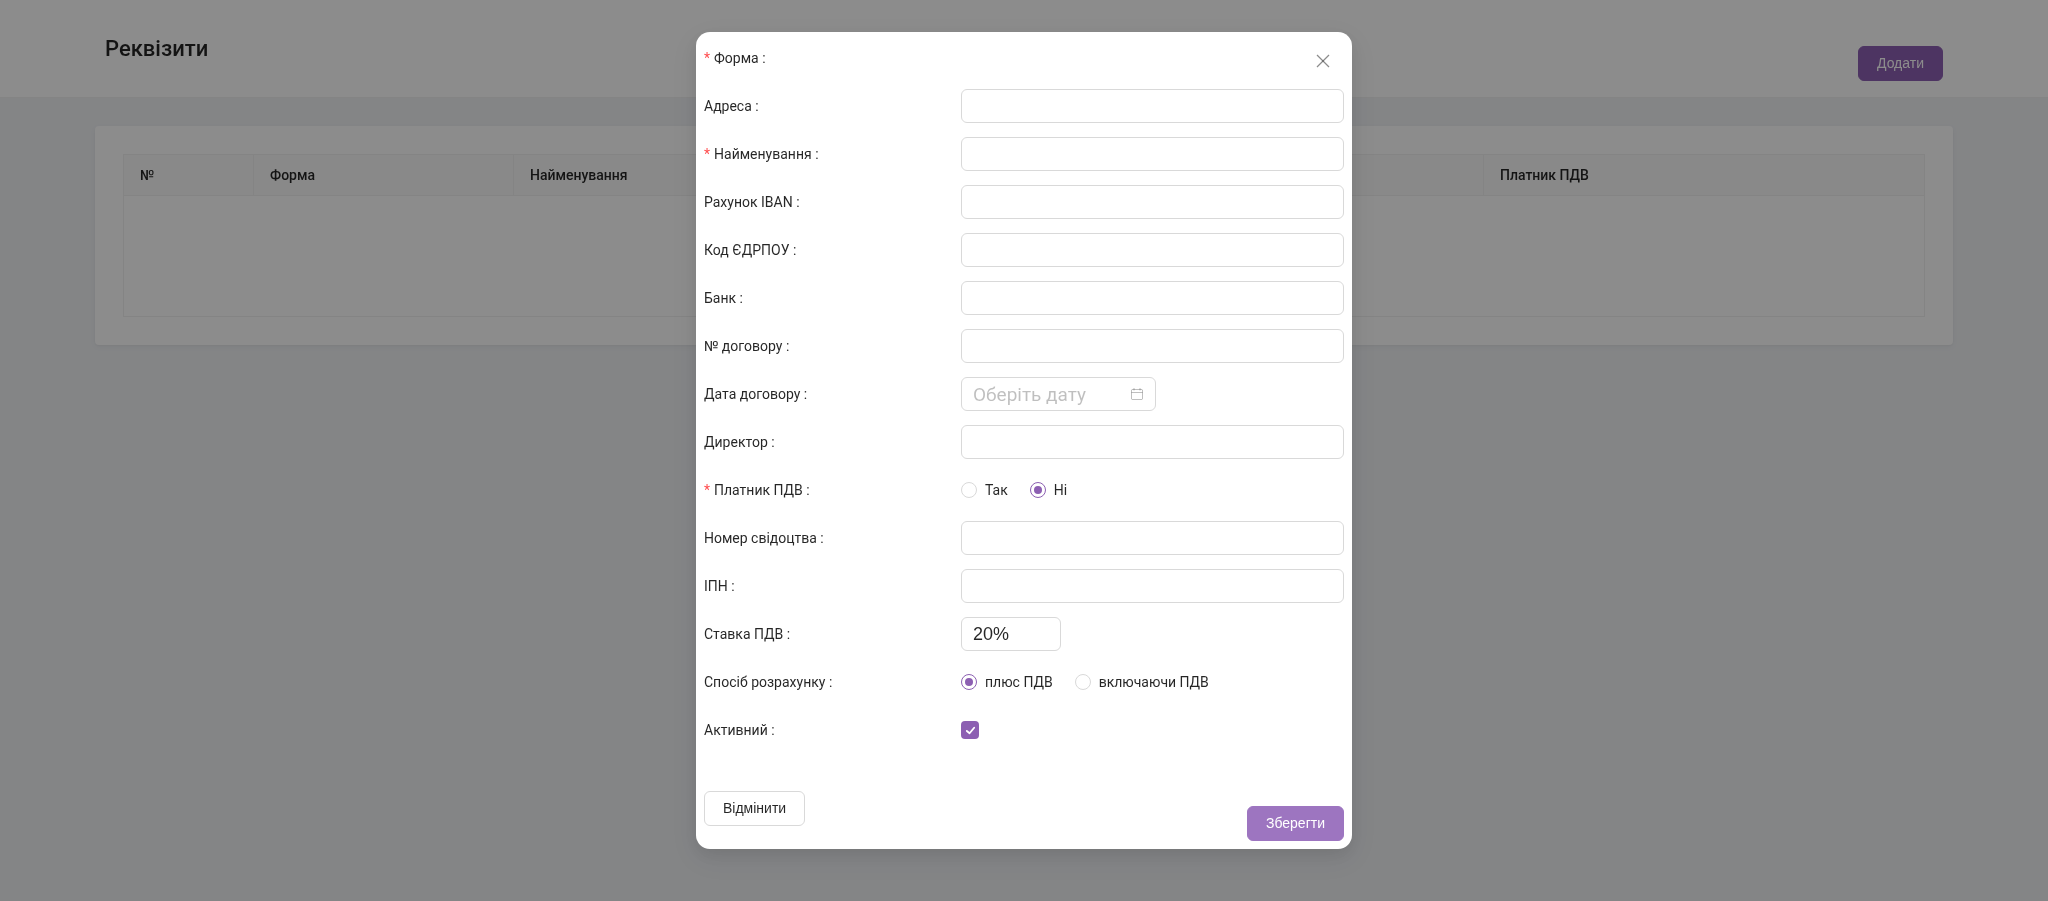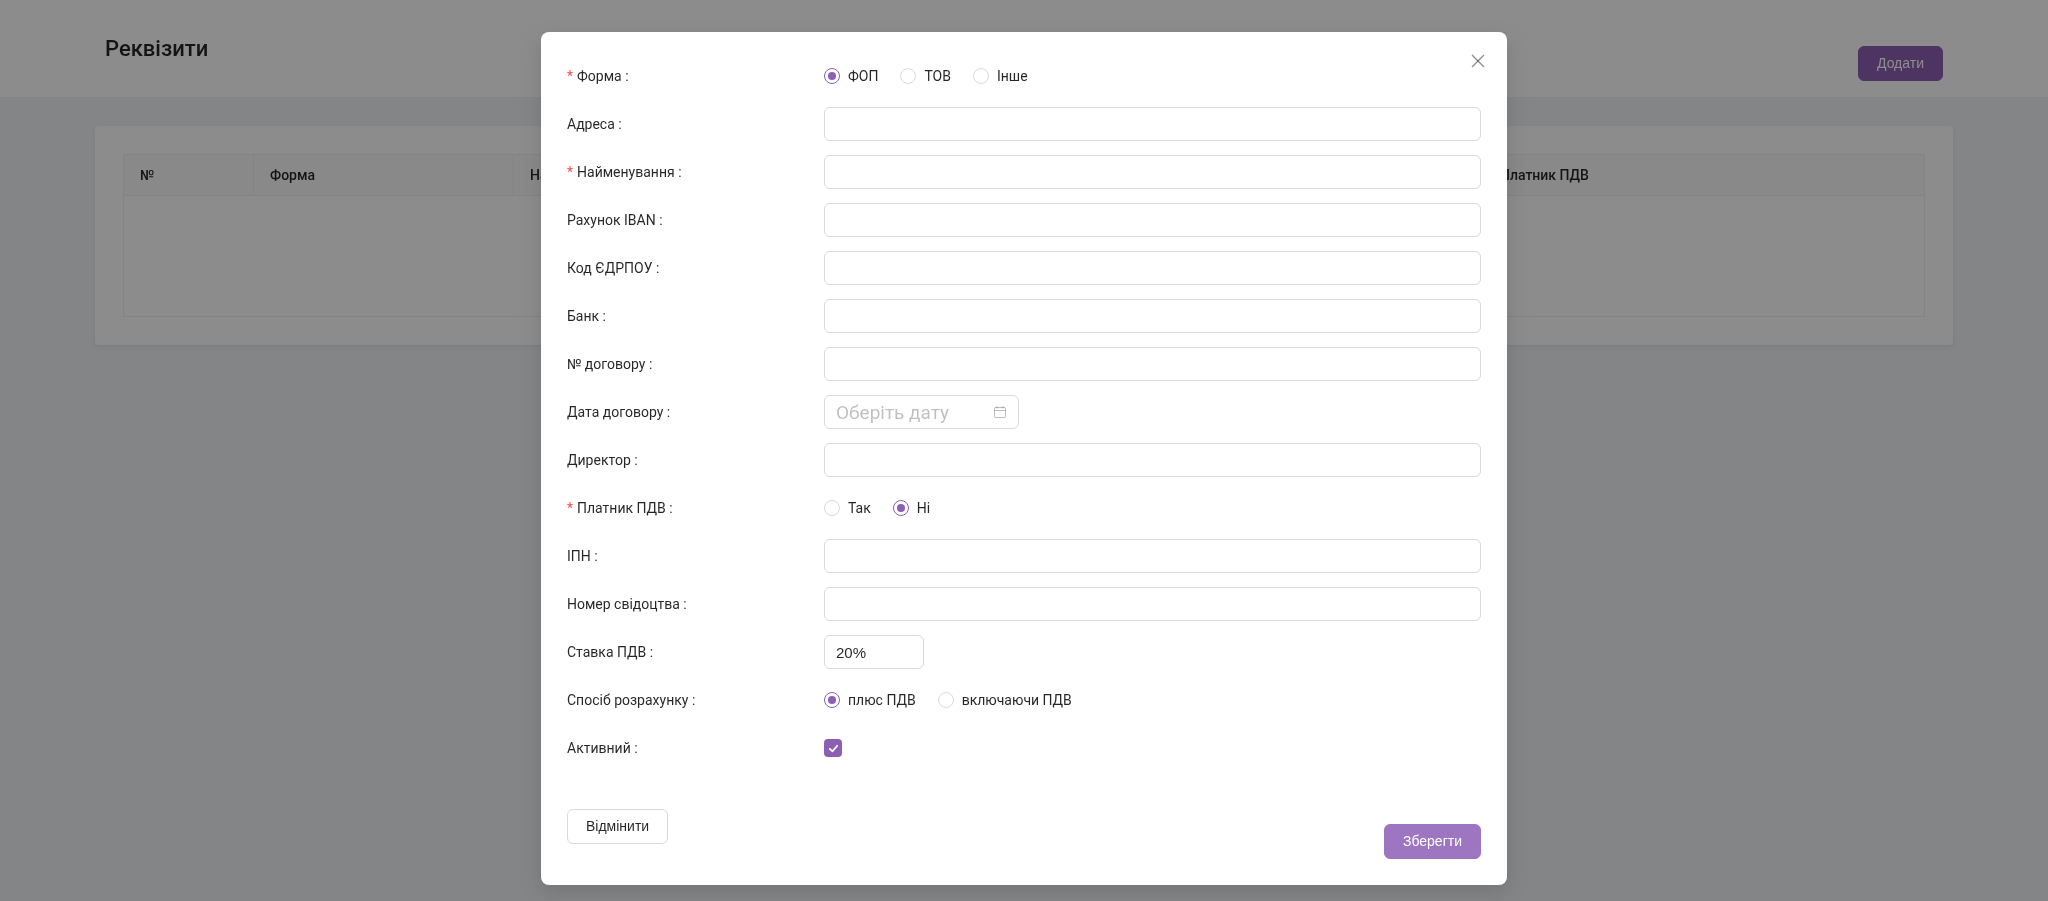--- a/index.html
+++ b/index.html
@@ -81,27 +81,27 @@
   }
   .mask {
     position: fixed;
     inset: 0;
     background: rgba(0,0,0,0.45);
     display: flex;
     align-items: flex-start;
     justify-content: center;
   }
   .modal {
-    width: 966px;
-    background: #fff;
-    border-radius: 8px;
+    width: 656px;
+    background: #fff;
+    border-radius: 14px;
     margin-top: 32px;
     box-shadow: 0 6px 16px rgba(0,0,0,0.08), 0 9px 28px 8px rgba(0,0,0,0.05);
     position: relative;
-    padding: 26px;
+    padding: 8px;
   }
   .modal-close {
     position: absolute;
     top: 18px;
     right: 18px;
     cursor: pointer;
     color: rgba(0,0,0,0.45);
     font-size: 16px;
     line-height: 1;
     padding: 4px;
@@ -127,21 +127,21 @@
     flex: 1;
     display: flex;
     align-items: center;
   }
   .inp {
     width: 100%;
     height: 34px;
     border: 1px solid #d9d9d9;
     border-radius: 6px;
     padding: 4px 11px;
-    font-size: 15px;
+    font-size: 18px;
     color: rgba(0,0,0,0.85);
     background: #fff;
     outline: none;
   }
   .inp-short { width: 100px; }
   .date-picker {
     width: 195px;
     height: 34px;
     border: 1px solid #d9d9d9;
     border-radius: 6px;
@@ -232,34 +232,20 @@
   <div class="modal">
     <div class="modal-close">
       <svg viewBox="0 0 14 14" width="14" height="14" fill="none" stroke="currentColor" stroke-width="1.3">
           <line x1="1" y1="1" x2="13" y2="13"></line>
           <line x1="13" y1="1" x2="1" y2="13"></line>
         </svg>
     </div>
 
     <div class="form-row">
       <div class="form-label"><span class="req">*</span><span>Форма</span> :</div>
-      <div class="form-control-wrap radio-group">
-        <label class="radio checked">
-            <span class="dot"></span>
-            <span>ФОП</span>
-          </label>
-        <label class="radio">
-            <span class="dot"></span>
-            <span>ТОВ</span>
-          </label>
-        <label class="radio">
-            <span class="dot"></span>
-            <span>Інше</span>
-          </label>
-      </div>
     </div>
 
     <div class="form-row">
       <div class="form-label"><span>Адреса</span> :</div>
       <div class="form-control-wrap">
           <input class="inp" style="">
         </div>
     </div>
 
     <div class="form-row">
@@ -329,28 +315,28 @@
             <span>Так</span>
           </label>
         <label class="radio checked">
             <span class="dot"></span>
             <span>Ні</span>
           </label>
       </div>
     </div>
 
     <div class="form-row">
+      <div class="form-label"><span>Номер свідоцтва</span> :</div>
+      <div class="form-control-wrap">
+          <input class="inp" style="">
+        </div>
+    </div>
+
+    <div class="form-row">
       <div class="form-label"><span>ІПН</span> :</div>
-      <div class="form-control-wrap">
-          <input class="inp" style="">
-        </div>
-    </div>
-
-    <div class="form-row">
-      <div class="form-label"><span>Номер свідоцтва</span> :</div>
       <div class="form-control-wrap">
           <input class="inp" style="">
         </div>
     </div>
 
     <div class="form-row">
       <div class="form-label"><span>Ставка ПДВ</span> :</div>
       <div class="form-control-wrap">
           <input class="inp inp-short" value="20%" style="">
         </div>

